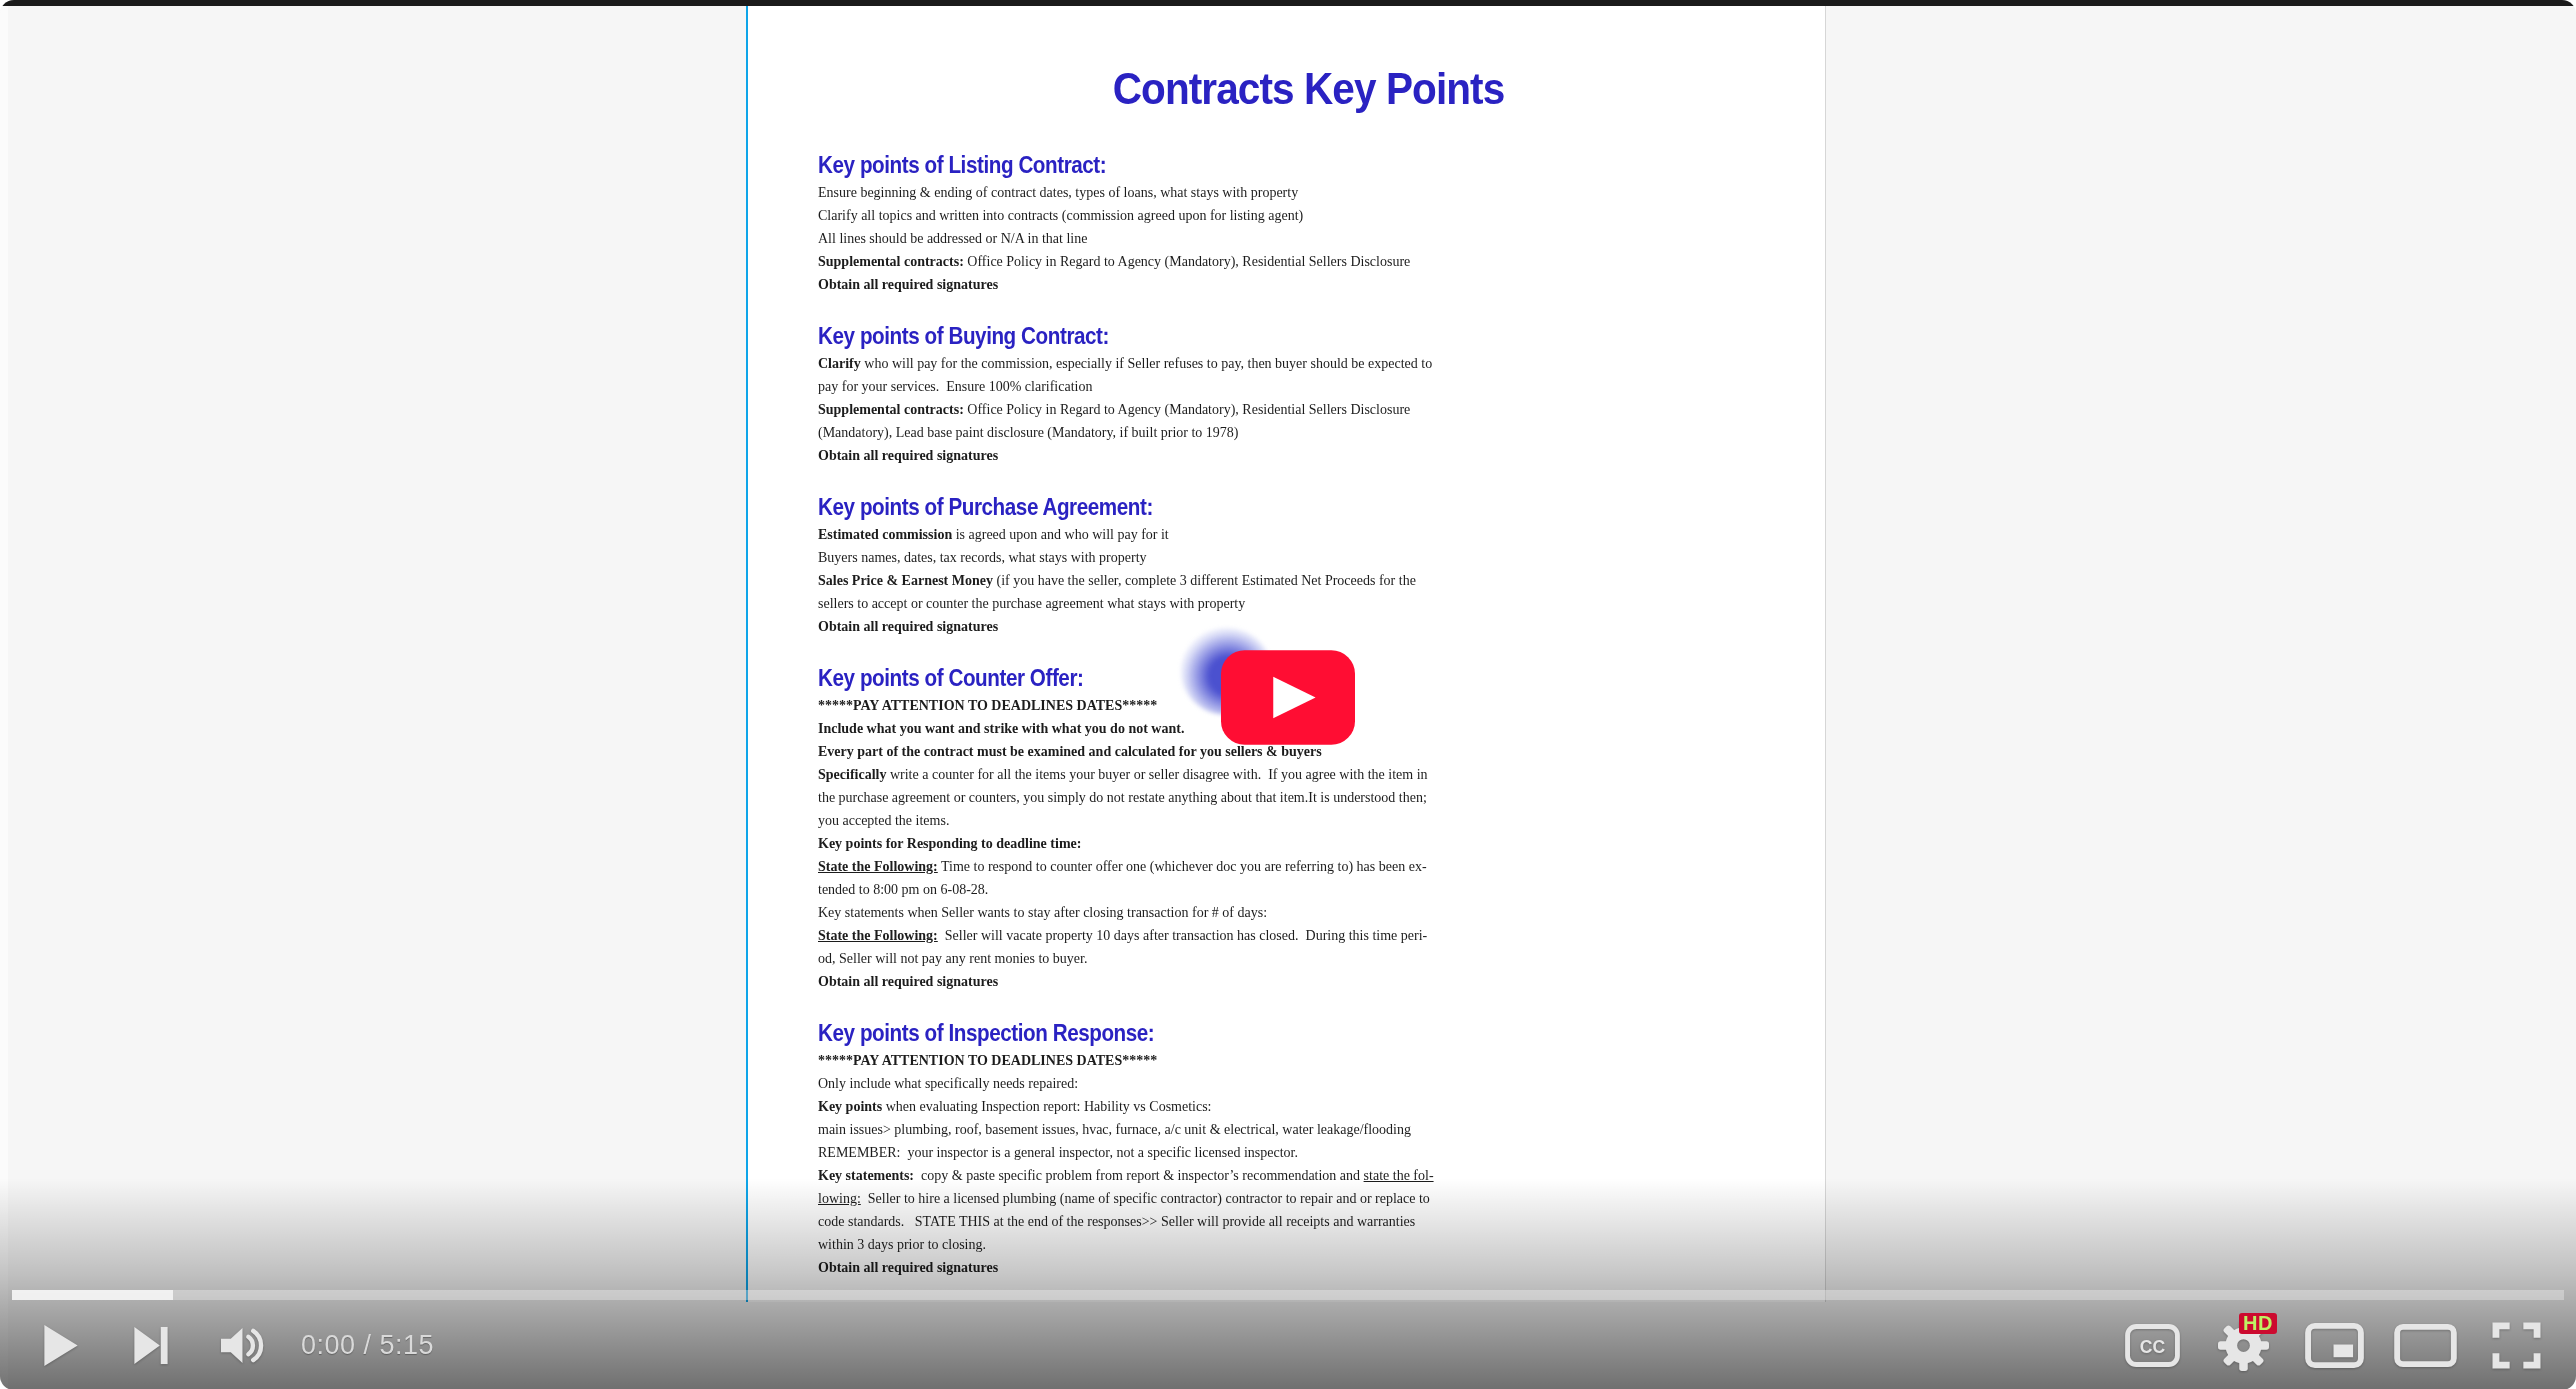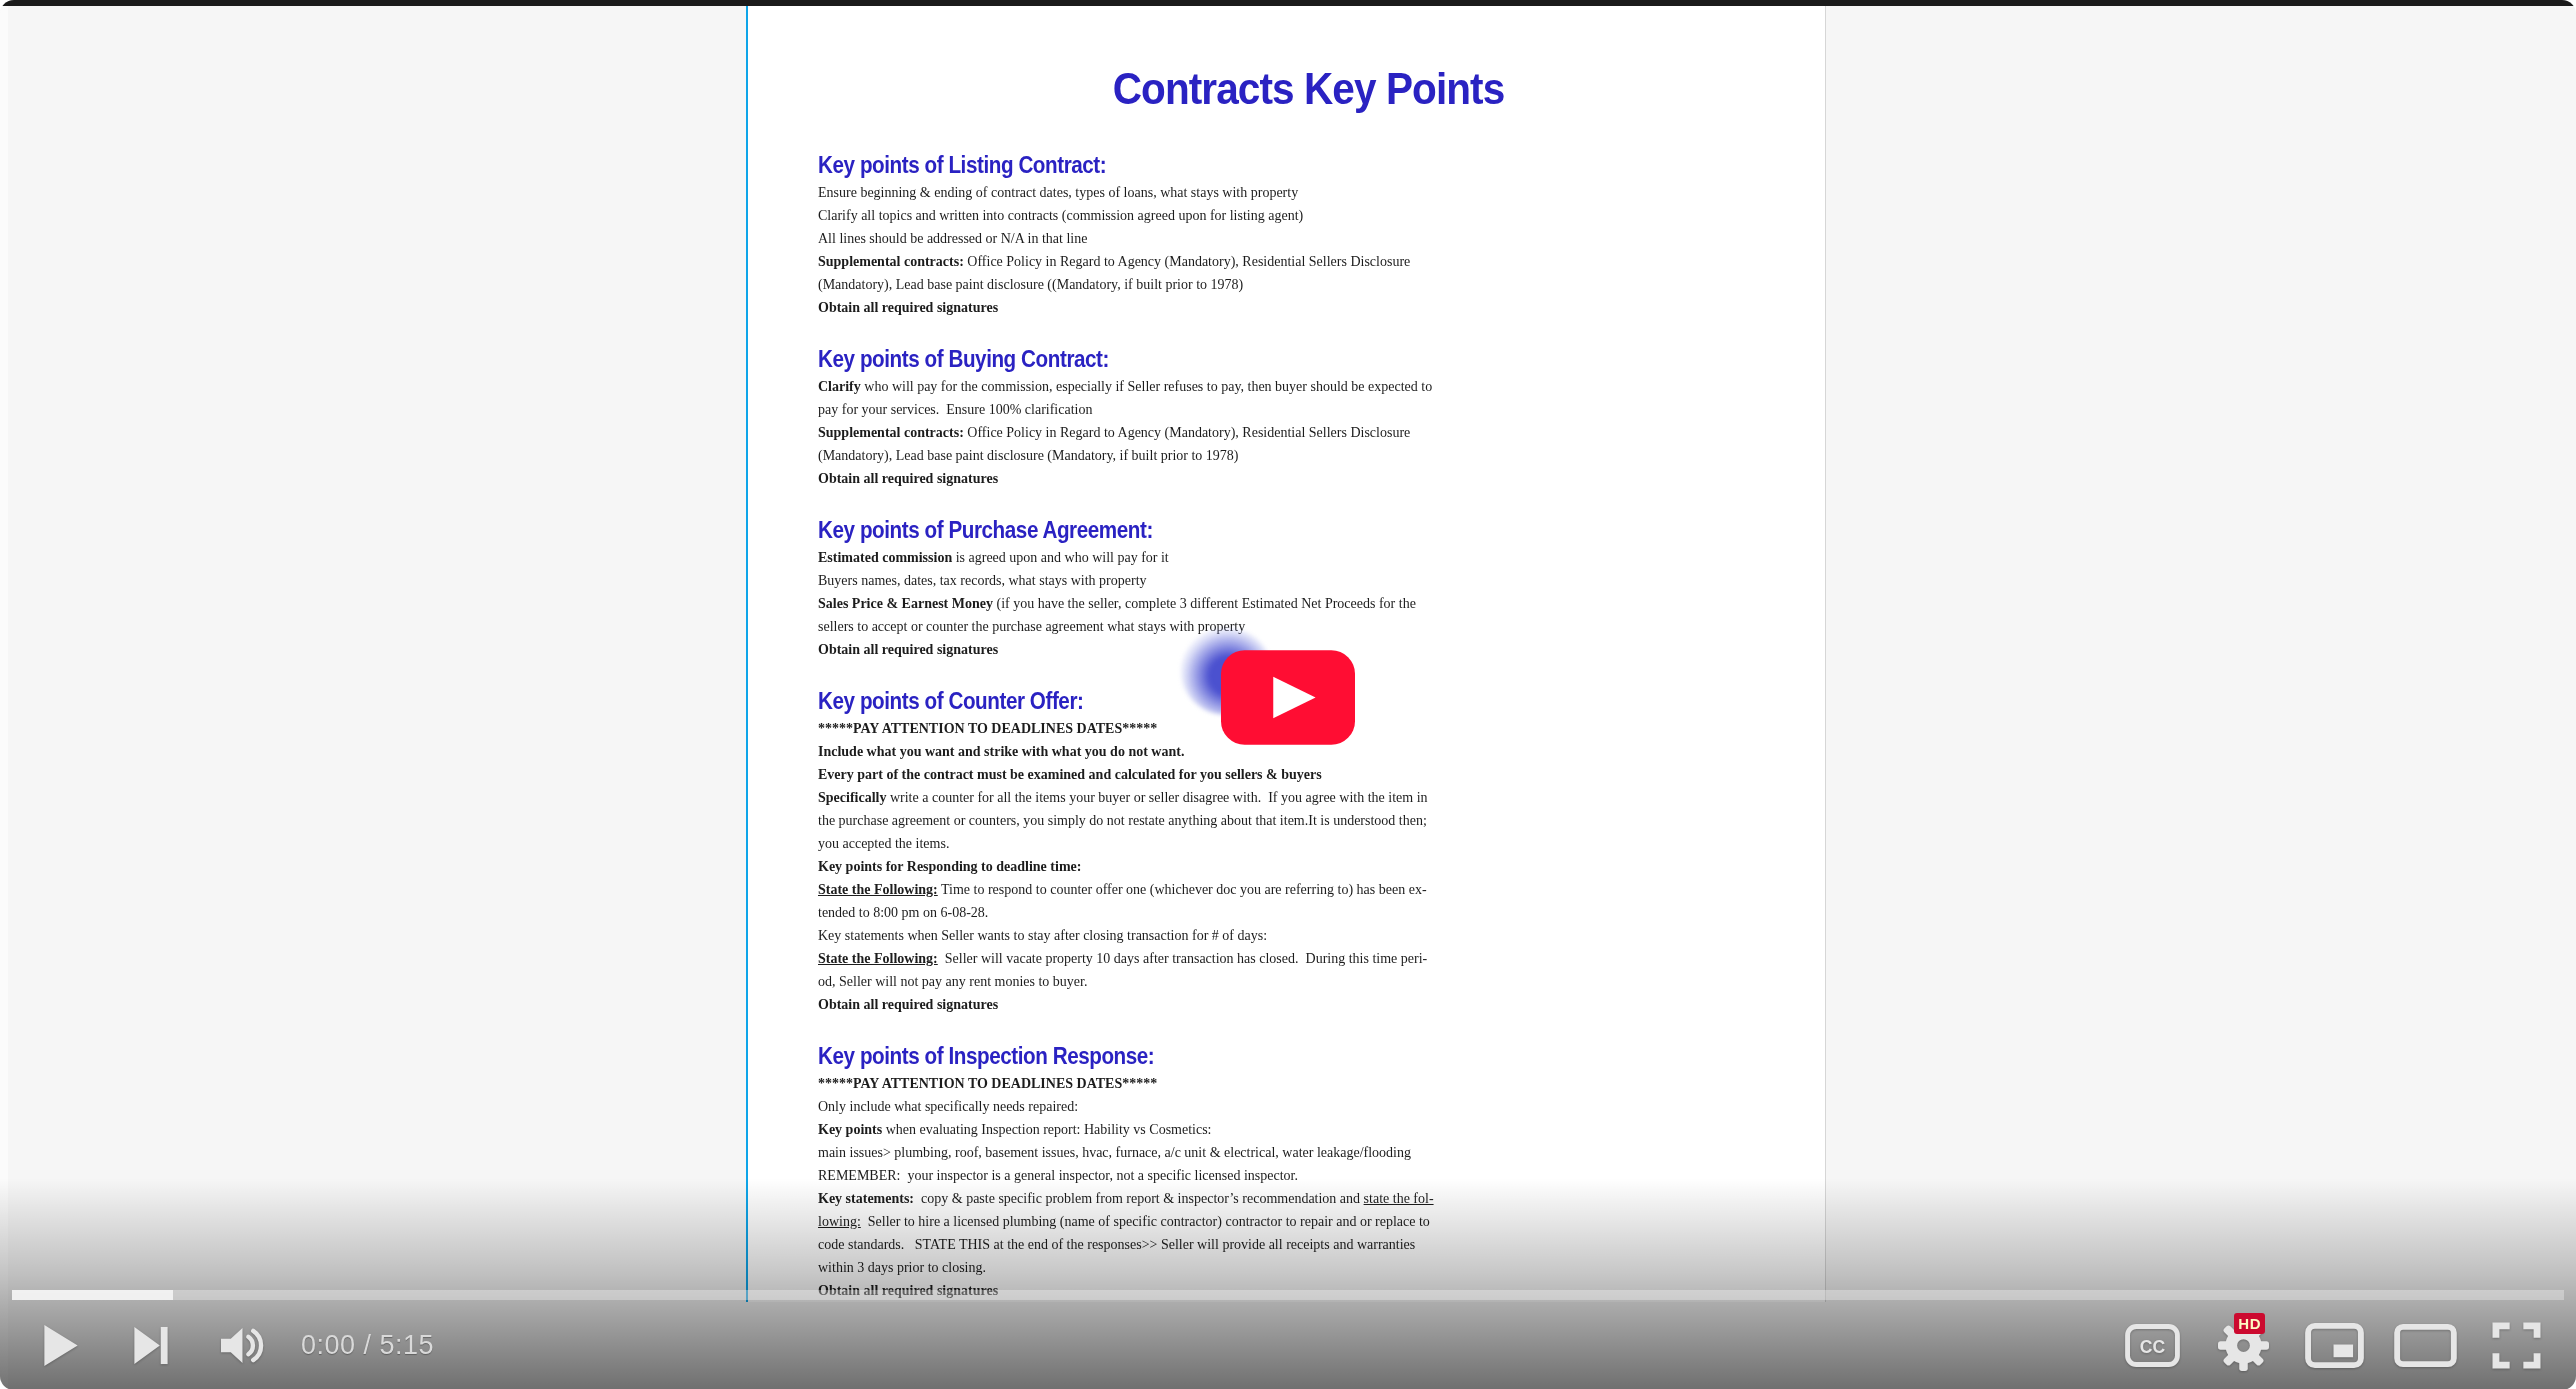--- a/index.html
+++ b/index.html
@@ -73,22 +73,22 @@
   .ctrl-btn{
     width:91px;height:89px;display:flex;align-items:center;justify-content:center;
     cursor:pointer;position:relative;flex:none;
   }
   .ctrl-btn svg{filter:drop-shadow(0 1px 1px rgba(0,0,0,.25));}
   .time{
     margin-left:14px;font-size:27px;color:#d9d9d9;letter-spacing:0.5px;
     text-shadow:0 1px 1px rgba(0,0,0,.3);white-space:pre;text-align:center;
   }
   .hd-badge{
-    position:absolute;top:12px;right:24px;background:var(--hd-red,#cc0a2f);color:#fef9c3;
-    font-size:15px;font-weight:bold;line-height:15px;padding:3px 4px;border-radius:3px;
+    position:absolute;top:12px;right:12px;background:var(--hd-red,#cc0a2f);color:#bef264;
+    font-size:20px;font-weight:bold;line-height:15px;padding:3px 4px;border-radius:3px;
     letter-spacing:0.5px;
   }
 </style>
 </head>
 <body>
 
 <div class="player">
 
   <div class="video-surface">
     <div class="top-line"></div>
@@ -96,21 +96,20 @@
 
     <div class="page">
       <div class="doc-title">Contracts Key Points</div>
       <div>
           <div class="doc-section">
             <div class="doc-heading">Key points of Listing Contract:</div>
             <div class="doc-line"><span>Ensure beginning &amp; ending of contract dates, types of loans, what stays with property</span></div>
             <div class="doc-line"><span>Clarify all topics and written into contracts (commission agreed upon for listing agent)</span></div>
             <div class="doc-line"><span>All lines should be addressed or N/A in that line</span></div>
             <div class="doc-line"><span class="b">Supplemental contracts:</span><span> Office Policy in Regard to Agency (Mandatory), Residential Sellers Disclosure</span></div>
-            <div class="doc-line"><span>(Mandatory), Lead base paint disclosure ((Mandatory, if built prior to 1978)</span></div>
             <div class="doc-line"><span class="b">Obtain all required signatures</span></div>
           </div>
           <div class="doc-section">
             <div class="doc-heading">Key points of Buying Contract:</div>
             <div class="doc-line"><span class="b">Clarify</span><span> who will pay for the commission, especially if Seller refuses to pay, then buyer should be expected to</span></div>
             <div class="doc-line"><span>pay for your services.  Ensure 100% clarification</span></div>
             <div class="doc-line"><span class="b">Supplemental contracts:</span><span> Office Policy in Regard to Agency (Mandatory), Residential Sellers Disclosure</span></div>
             <div class="doc-line"><span>(Mandatory), Lead base paint disclosure (Mandatory, if built prior to 1978)</span></div>
             <div class="doc-line"><span class="b">Obtain all required signatures</span></div>
           </div>

